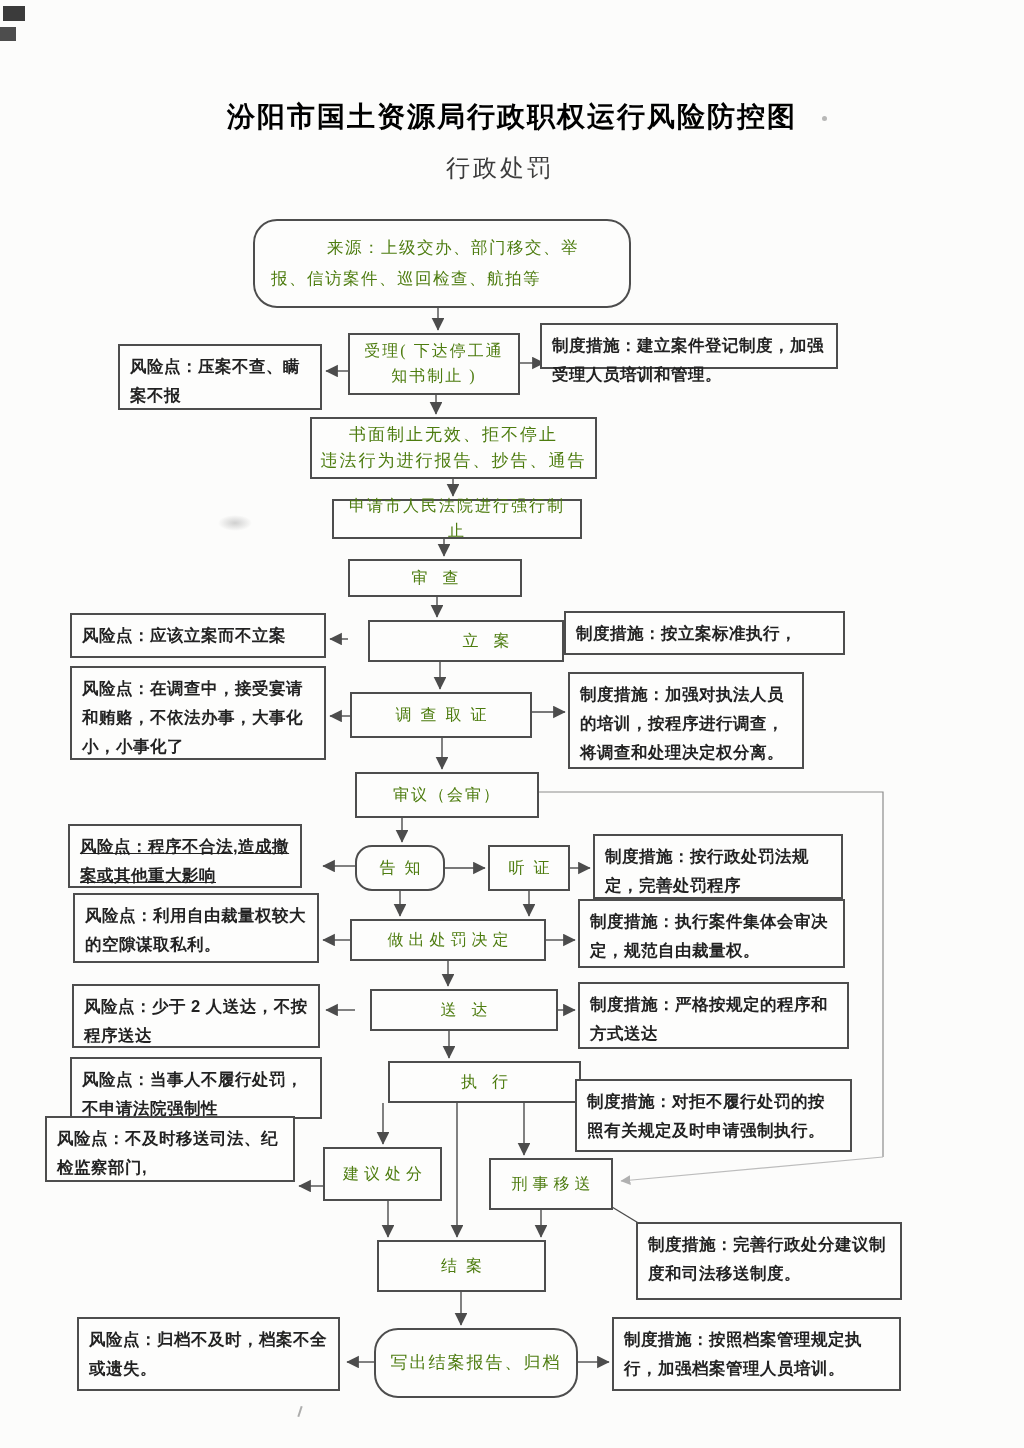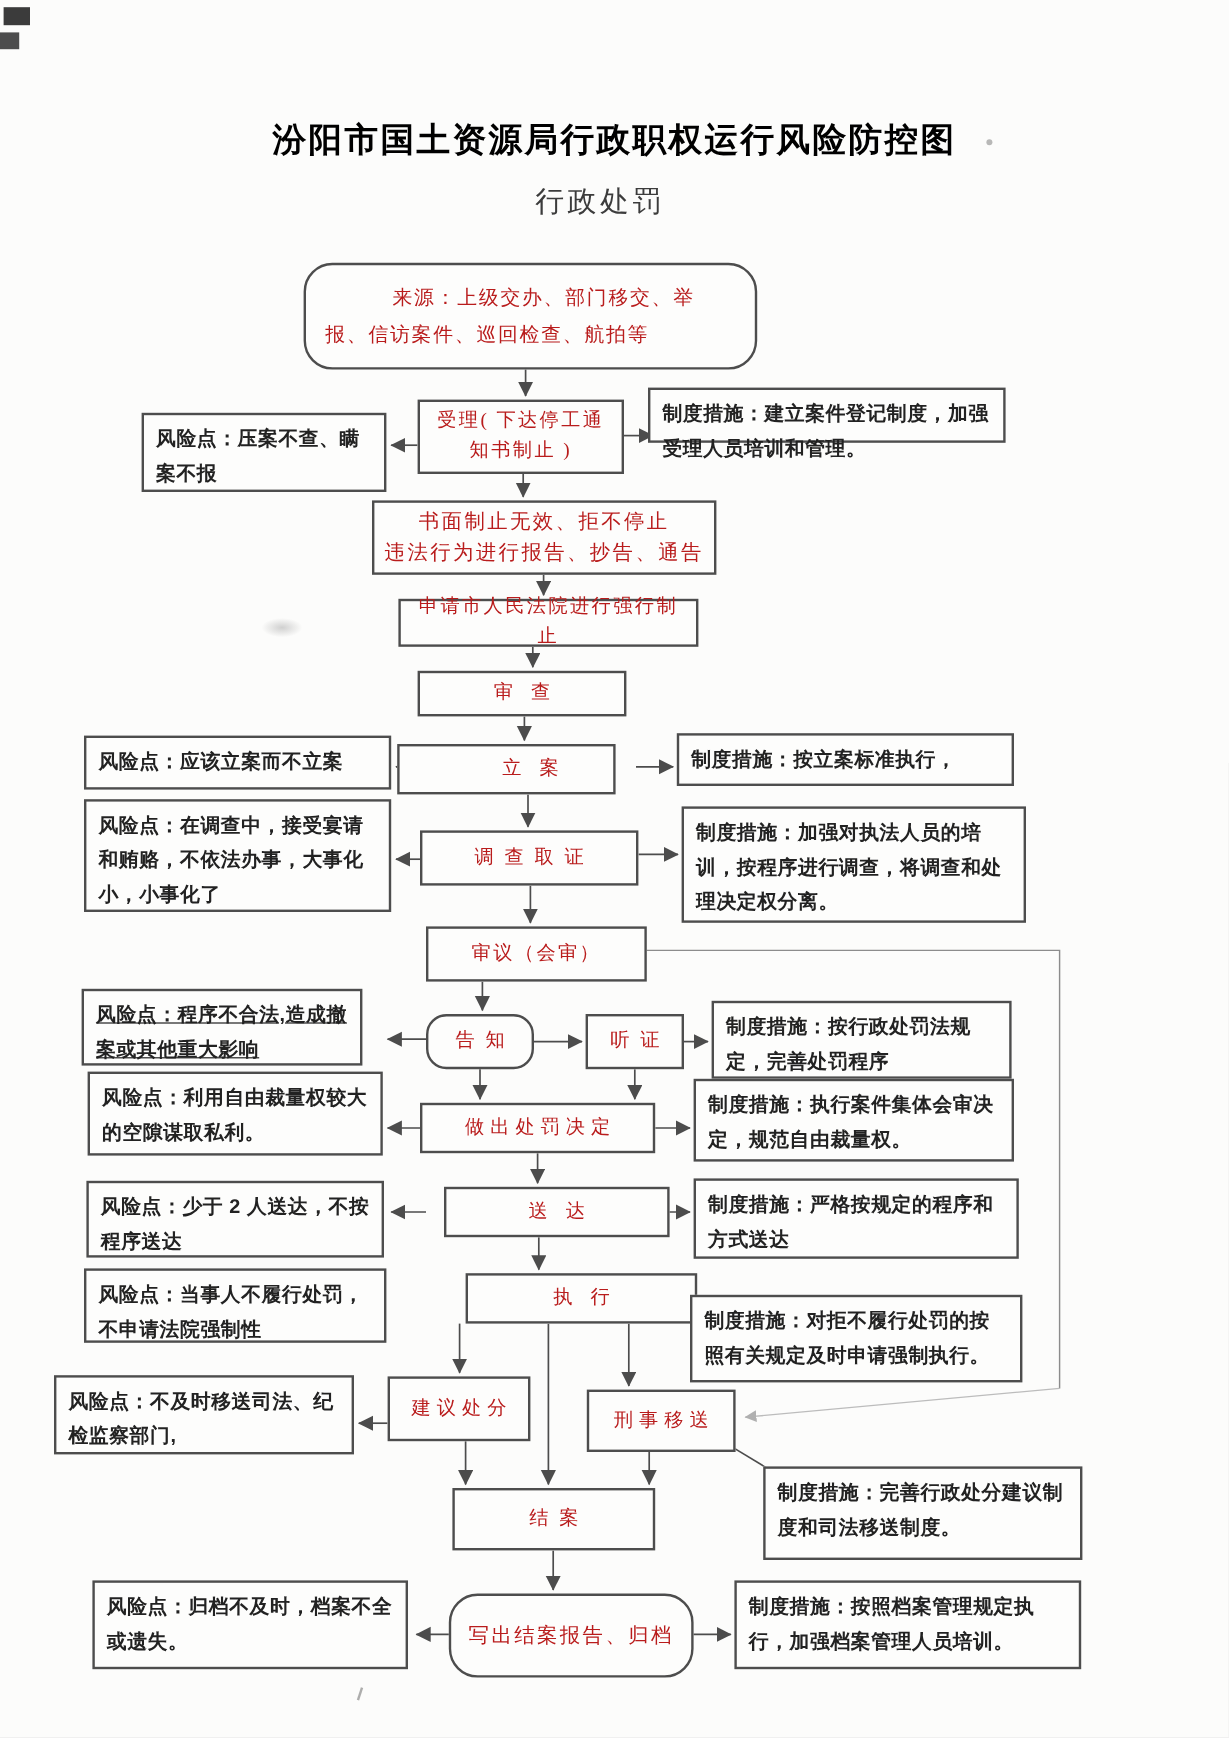--- a/index.html
+++ b/index.html
@@ -22,21 +22,21 @@
     text-align:center;font-size:24px;font-weight:500;
     letter-spacing:3px;color:#3c3c3c;z-index:2;
   }
   .box{
     position:absolute;z-index:2;
     border:2px solid #4d4d4d;
     background:#fdfdfc;
     box-sizing:border-box;
     display:flex;align-items:center;justify-content:center;
     text-align:center;
-    font-size:16px;line-height:1.55;color:#b91c1c;
+    font-size:16px;line-height:1.55;color:#4d7c0f;
     padding:4px 8px;
   }
   .rounded{border-radius:24px;}
   .rounded-sm{border-radius:24px;}
   .node{white-space:pre-line;}
   .para{
     display:block;text-align:left;
     padding:12px 16px;line-height:1.85;letter-spacing:1.5px;
     font-size:16.5px;
   }
@@ -134,21 +134,21 @@
   <div class="box node sp-sm" style="left:348px;top:333px;width:172px;height:62px;">受理( 下达停工通
 知书制止 )</div>
 
   <div class="box node sp-sm" style="left:310px;top:417px;width:287px;height:62px;font-size:17px;">书面制止无效、拒不停止
 违法行为进行报告、抄告、通告</div>
 
   <div class="box sp-sm" style="left:332px;top:499px;width:250px;height:40px;">申请市人民法院进行强行制止</div>
 
   <div class="box sp-xl" style="left:348px;top:559px;width:174px;height:38px;">审查</div>
 
-  <div class="box sp-xl" style="left:331px;top:620px;width:182px;height:42px;padding-left:48px;">立案</div>
+  <div class="box sp-xl" style="left:368px;top:620px;width:196px;height:42px;padding-left:48px;">立案</div>
 
   <div class="box sp-lg" style="left:350px;top:692px;width:182px;height:46px;">调查取证</div>
 
   <div class="box sp-sm" style="left:355px;top:772px;width:184px;height:46px;">审议（会审）</div>
 
   <div class="box sp-lg" style="left:355px;top:845px;width:90px;height:46px;border-radius:17px;">告知</div>
 
   <div class="box sp-lg" style="left:488px;top:845px;width:82px;height:46px;">听证</div>
 
   <div class="box sp-md" style="left:350px;top:919px;width:196px;height:42px;">做出处罚决定</div>
@@ -172,29 +172,29 @@
   <div class="box side" style="left:70px;top:666px;width:256px;height:94px;">风险点：在调查中，接受宴请和贿赂，不依法办事，大事化小，小事化了</div>
 
   <div class="box side" style="left:68px;top:824px;width:234px;height:64px;text-decoration:underline;">风险点：程序不合法,造成撤案或其他重大影响</div>
 
   <div class="box side" style="left:73px;top:893px;width:246px;height:70px;">风险点：利用自由裁量权较大的空隙谋取私利。</div>
 
   <div class="box side" style="left:72px;top:984px;width:248px;height:64px;">风险点：少于 2 人送达，不按程序送达</div>
 
   <div class="box side" style="left:70px;top:1057px;width:252px;height:62px;">风险点：当事人不履行处罚，不申请法院强制性</div>
 
-  <div class="box side" style="left:45px;top:1146px;width:250px;height:66px;">风险点：不及时移送司法、纪检监察部门,</div>
+  <div class="box side" style="left:45px;top:1116px;width:250px;height:66px;">风险点：不及时移送司法、纪检监察部门,</div>
 
   <div class="box side" style="left:77px;top:1317px;width:263px;height:74px;">风险点：归档不及时，档案不全或遗失。</div>
 
   <div class="box side" style="left:540px;top:323px;width:298px;height:46px;">制度措施：建立案件登记制度，加强受理人员培训和管理。</div>
 
   <div class="box side" style="left:564px;top:611px;width:281px;height:44px;">制度措施：按立案标准执行，</div>
 
-  <div class="box side" style="left:568px;top:672px;width:287px;height:97px;">制度措施：加强对执法人员的培训，按程序进行调查，将调查和处理决定权分离。</div>
+  <div class="box side" style="left:568px;top:672px;width:236px;height:97px;">制度措施：加强对执法人员的培训，按程序进行调查，将调查和处理决定权分离。</div>
 
   <div class="box side" style="left:593px;top:834px;width:250px;height:65px;">制度措施：按行政处罚法规定，完善处罚程序</div>
 
   <div class="box side" style="left:578px;top:899px;width:267px;height:69px;">制度措施：执行案件集体会审决定，规范自由裁量权。</div>
 
   <div class="box side" style="left:578px;top:982px;width:271px;height:67px;">制度措施：严格按规定的程序和方式送达</div>
 
   <div class="box side" style="left:575px;top:1079px;width:277px;height:73px;">制度措施：对拒不履行处罚的按照有关规定及时申请强制执行。</div>
 
   <div class="box side" style="left:636px;top:1222px;width:266px;height:78px;">制度措施：完善行政处分建议制度和司法移送制度。</div>

